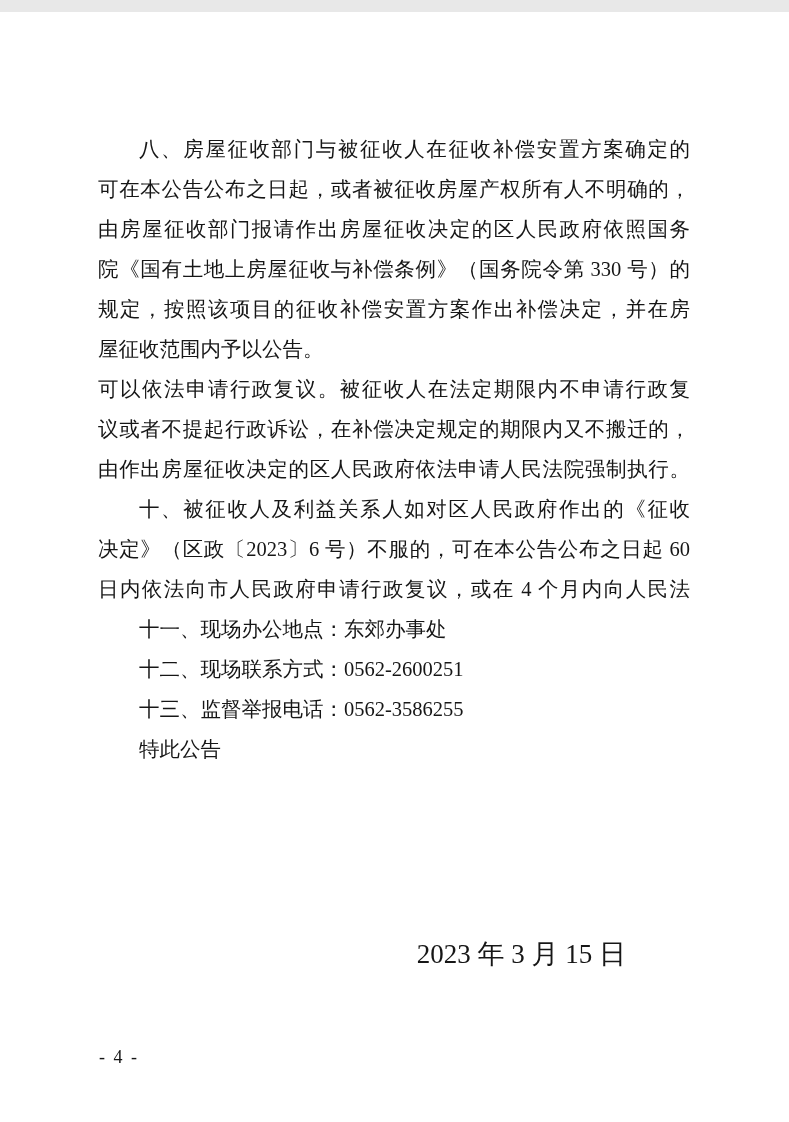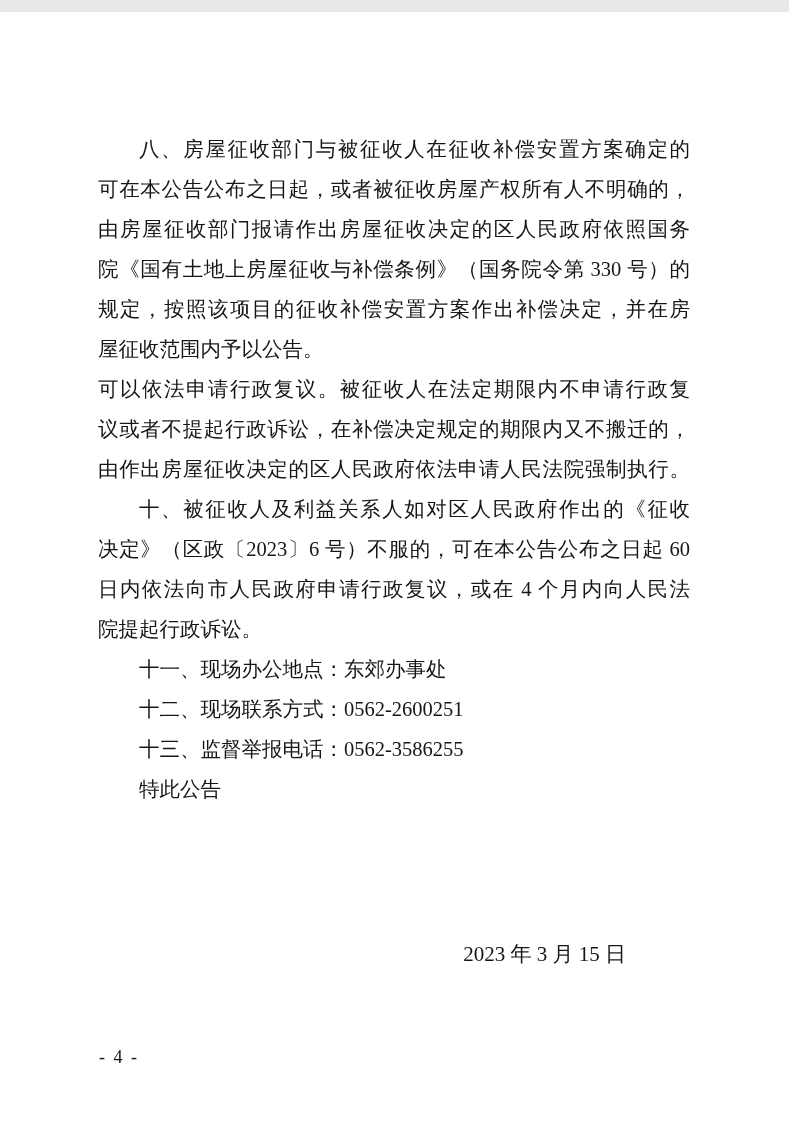--- a/index.html
+++ b/index.html
@@ -31,21 +31,21 @@
     text-align: justify;
     text-align-last: justify;
   }
   .line.indent { text-indent: 41px; }
   .date-line {
     position: absolute;
     top: 922px;
     right: 163px;
     height: 40px;
     line-height: 40px;
-    font-size: 21px;
+    font-size: 27px;
   }
   .page-number {
     position: absolute;
     left: 99px;
     top: 1034px;
     height: 22px;
     line-height: 22px;
     font-size: 18px;
     letter-spacing: 2px;
   }
@@ -65,21 +65,20 @@
       </div>
       <div class="paragraph">
         <div class="line fill">可以依法申请行政复议。被征收人在法定期限内不申请行政复</div>
         <div class="line fill">议或者不提起行政诉讼，在补偿决定规定的期限内又不搬迁的，</div>
         <div class="line fill">由作出房屋征收决定的区人民政府依法申请人民法院强制执行。</div>
       </div>
       <div class="paragraph">
         <div class="line fill indent">十、被征收人及利益关系人如对区人民政府作出的《征收</div>
         <div class="line fill">决定》（区政〔2023〕6 号）不服的，可在本公告公布之日起 60</div>
         <div class="line fill">日内依法向市人民政府申请行政复议，或在 4 个月内向人民法</div>
-        <div class="line">院提起行政诉讼。</div>
       </div>
       <div class="paragraph">
         <div class="line indent">十一、现场办公地点：东郊办事处</div>
       </div>
       <div class="paragraph">
         <div class="line indent">十二、现场联系方式：0562-2600251</div>
       </div>
       <div class="paragraph">
         <div class="line indent">十三、监督举报电话：0562-3586255</div>
       </div>

